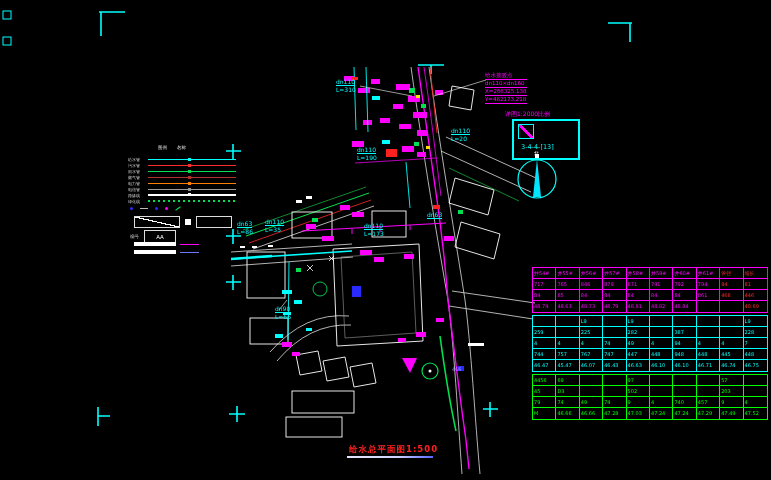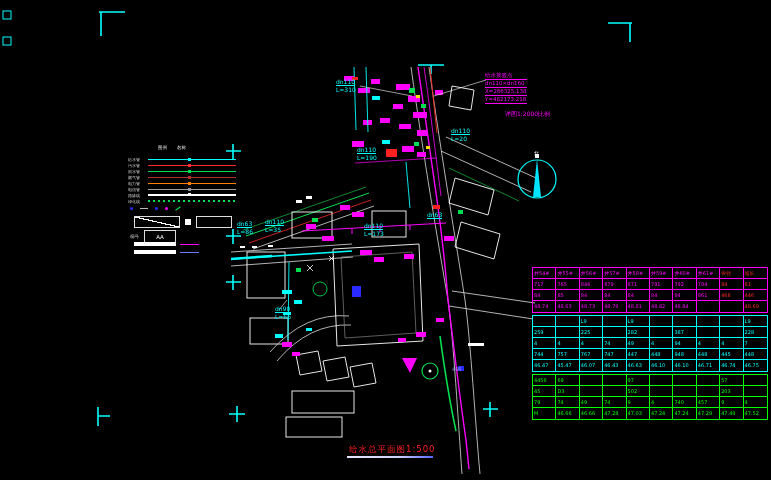--- a/index.html
+++ b/index.html
@@ -58,21 +58,21 @@
   #plan-table{position:absolute;left:532px;top:267px;width:236px;z-index:5;}
   .tsec{margin-bottom:2px;border:1px solid;}
   .trow{display:grid;grid-template-columns:repeat(10,1fr);height:11px;}
   .tcell{border-right:1px solid;border-bottom:1px solid;border-color:inherit;
          font-size:5px;line-height:10px;padding-left:1px;overflow:hidden;white-space:nowrap;}
   .trow:last-child .tcell{border-bottom:none;}
   .tcell:last-child{border-right:none;}
 
   
   #title{position:absolute;left:349px;top:444px;z-index:5;color:#ff2020;font-size:8.5px;
-         font-weight:normal;letter-spacing:1px;white-space:nowrap;}
+         font-weight:bold;letter-spacing:1px;white-space:nowrap;}
   #title-underline{position:absolute;left:347px;top:456px;width:86px;height:2px;z-index:5;
          background:linear-gradient(90deg,#e6e6ff 0%,#cfd2ff 60%,#5868ff 100%);}
 </style>
 </head>
 <body>
 
 <div id="stage">
 
   <svg id="plan-svg" width="771" height="480" viewBox="0 0 771 480">
 
@@ -275,20 +275,24 @@
   </div>
 
   <div id="callout">
     <span class="cl">给水接驳点</span>
     <span class="cl">dn110×dn160</span>
     <span class="cl">X=266325.138</span>
     <span class="cl">Y=482173.218</span>
   </div>
 
   <div id="detail-label">详图1:2000比例</div>
+  <div id="detailbox">
+    <div class="hatch"></div>
+    <div class="ref">3-4-4-[13]</div>
+  </div>
 
   <div id="north-label">北</div>
   <svg id="north" width="52" height="52" viewBox="0 0 52 52">
     <circle cx="26" cy="27" r="19" fill="none" stroke="#00ffff" stroke-width="1.2"></circle>
     <path d="M26,7 L22,45 L30,45 Z" fill="#00e5ff"></path>
     <rect x="24" y="2" width="4" height="4" fill="#ffffff"></rect>
   </svg>
 
   <div id="legend">
     <div class="lg-head">

